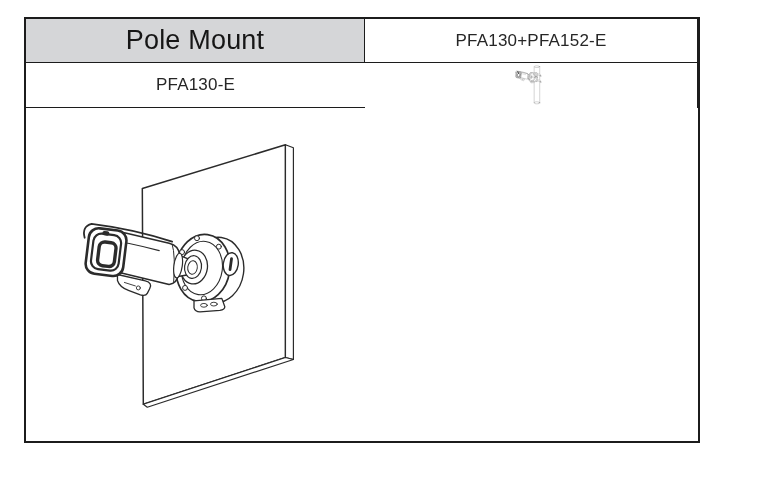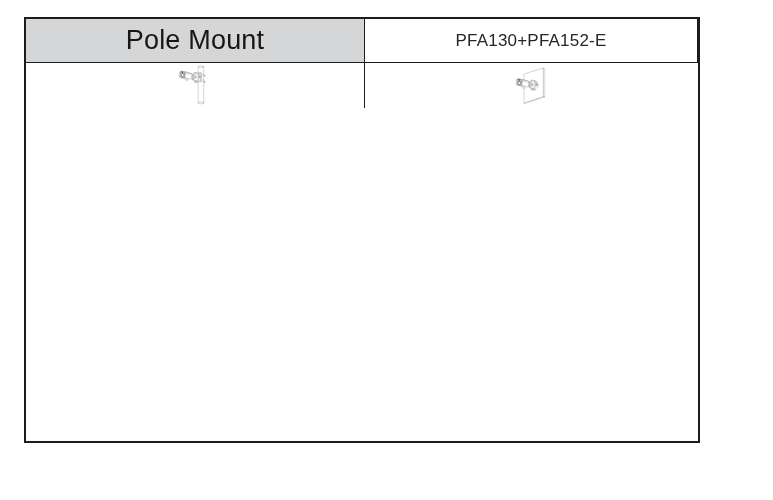--- a/index.html
+++ b/index.html
@@ -75,20 +75,23 @@
 
   <div class="mount-table">
 
     <div class="cell hdr col-left">
       <span>Pole Mount</span>
     </div>
 
     <div class="cell model col-left">
       <span>PFA130+PFA152-E</span>
     </div>
+    <div class="cell model">
+      <span>PFA130-E</span>
+    </div>
 
     <div class="cell fig col-left">
       <svg viewBox="0 0 339 335" preserveAspectRatio="xMidYMid meet" role="img">
         <title>Line drawing of a bullet camera on a junction box, strapped to a vertical pole with two clamp straps</title>
         <g stroke="#2b2b2b" fill="none" stroke-linecap="round" stroke-linejoin="round">
 
           <path d="M 193,27.5 H 234.4 V 296.5 A 20.7 8 0 0 1 193,296.5 Z" fill="#fff" stroke="none"></path>
           <line x1="193" y1="27.5" x2="193" y2="296.5" stroke-width="1.5"></line>
           <line x1="234.4" y1="27.5" x2="234.4" y2="296.5" stroke-width="1.5"></line>
           <ellipse cx="213.7" cy="27.5" rx="20.7" ry="6.5" fill="#fff" stroke-width="1.5"></ellipse>

